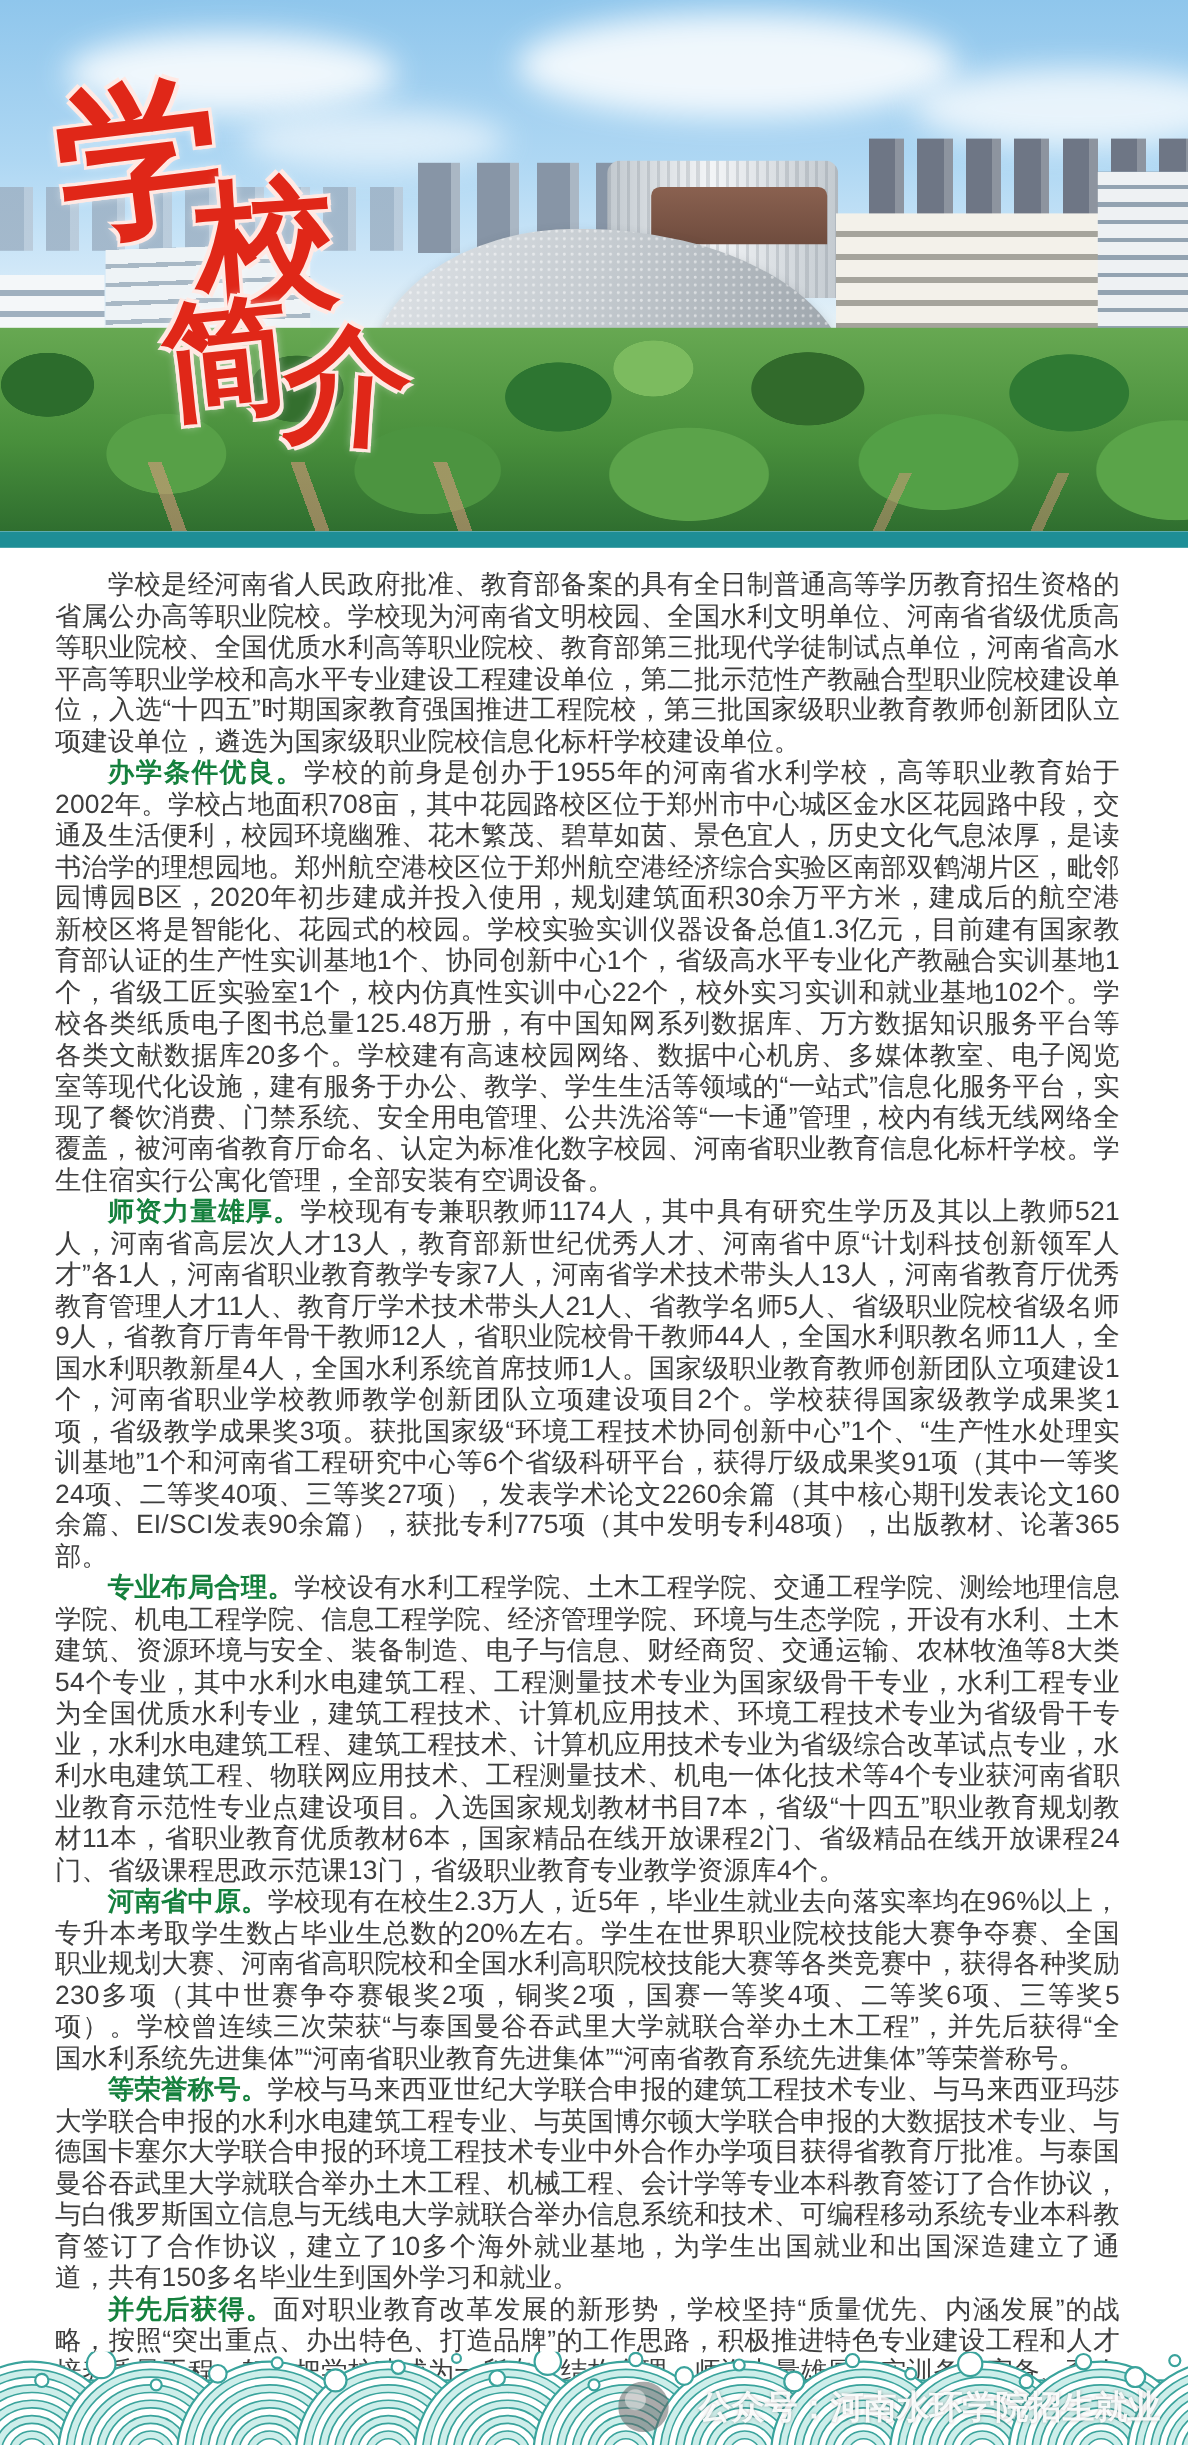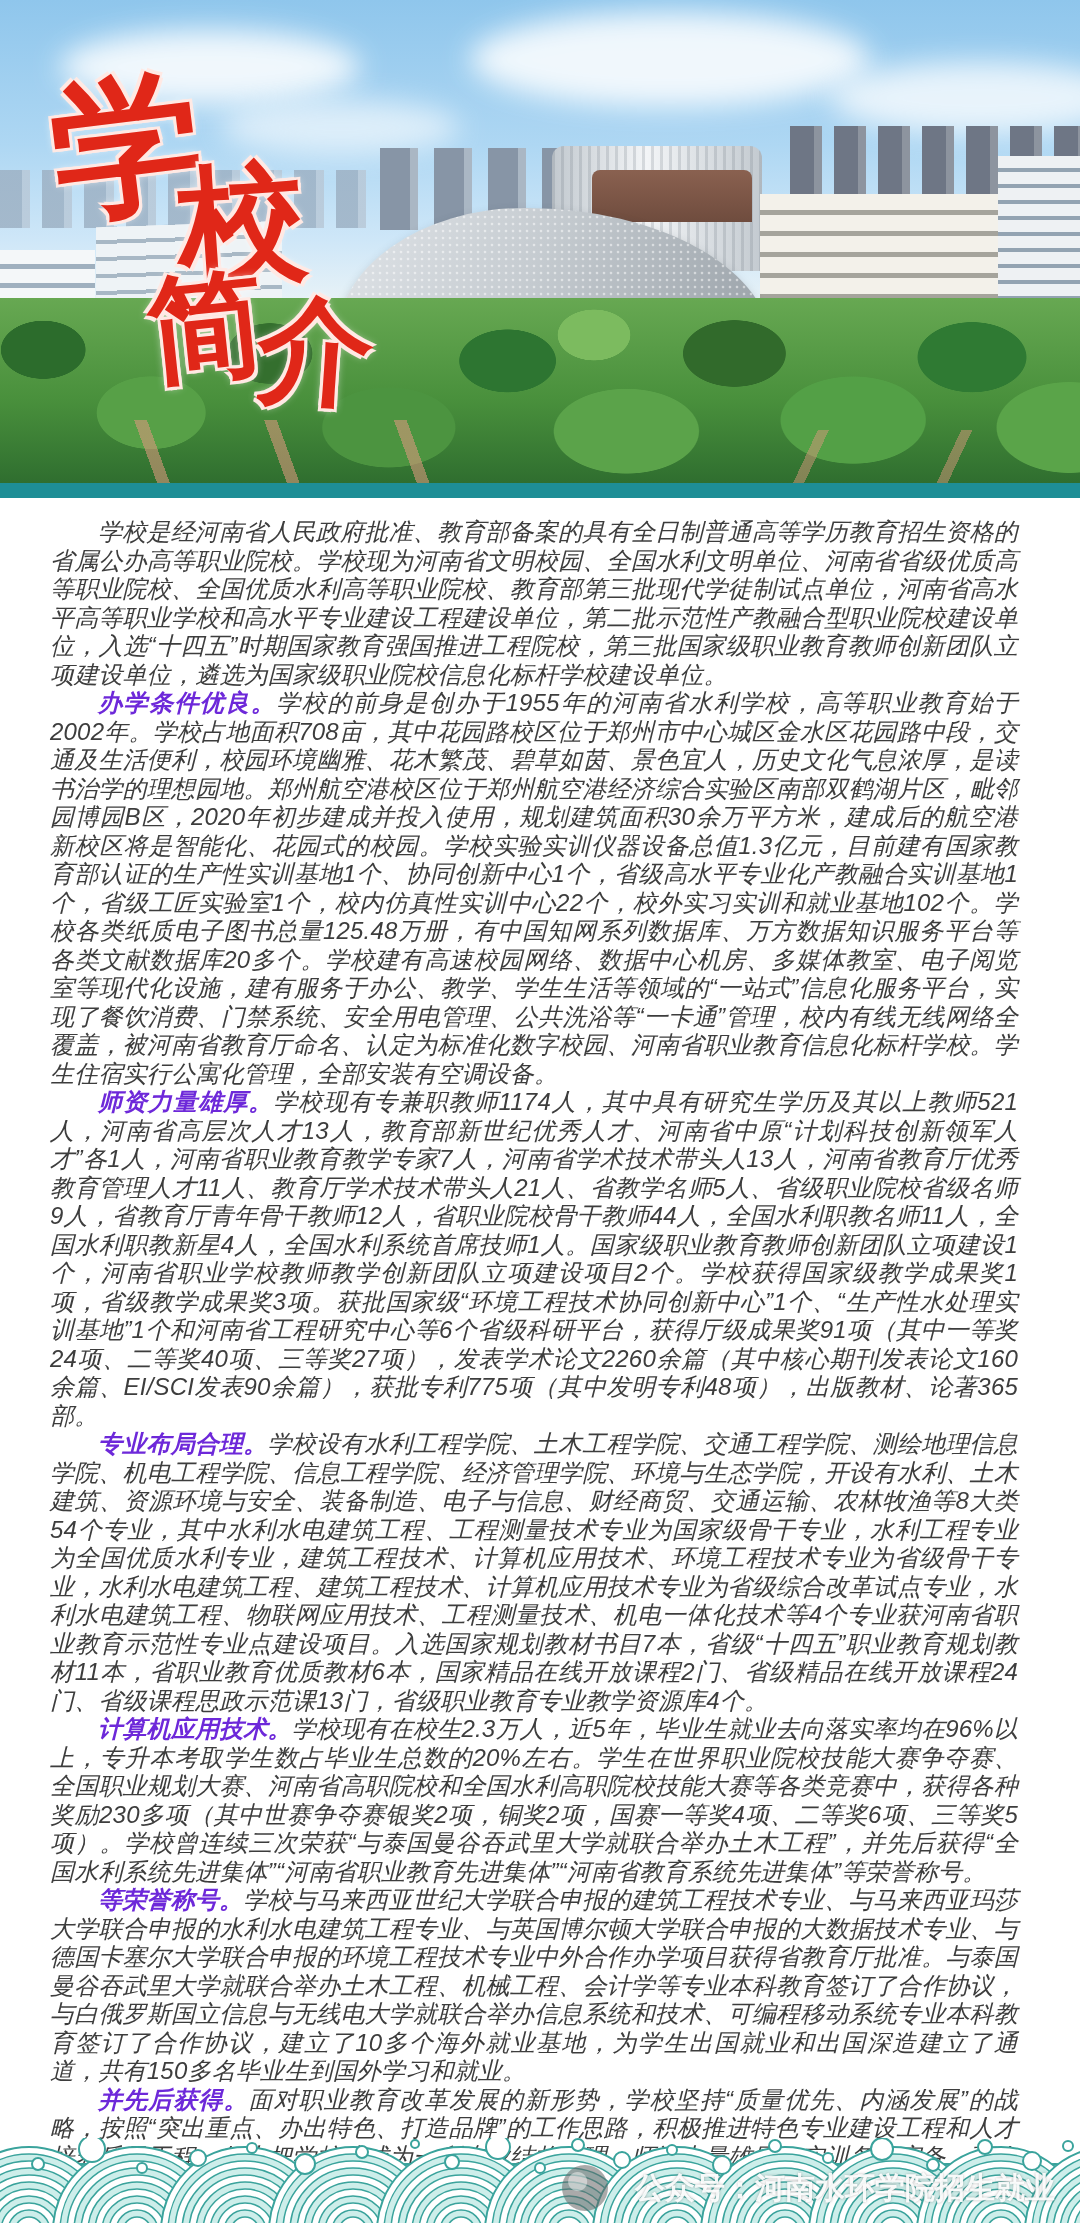--- a/index.html
+++ b/index.html
@@ -62,23 +62,23 @@
     text-shadow:-3px -3px 0 #ffe9e4,3px -3px 0 #ffe9e4,-3px 3px 0 #ffe9e4,3px 3px 0 #ffe9e4,0 0 10px rgba(255,255,255,.9);}
   .ch1{left:52px;top:70px;font-size:150px;transform:rotate(-7deg);}
   .ch2{left:178px;top:158px;font-size:128px;transform:rotate(-4deg);}
   .ch3{left:148px;top:268px;font-size:116px;transform:rotate(-6deg);}
   .ch4{left:258px;top:292px;font-size:116px;transform:rotate(4deg);}
 
   
   .divider{position:absolute;left:0;top:483px;width:1080px;height:15px;background:#1e8e96;}
 
   
-  .content{position:absolute;left:0;top:498px;width:1068px;padding:20px 50px 0 50px;box-sizing:border-box;font-style:italic;}
+  .content{position:absolute;left:0;top:498px;width:1068px;padding:20px 50px 0 50px;box-sizing:border-box;}
   .content p{margin:0;text-indent:2em;text-align:justify;font-size:24px;line-height:28.5px;color:#3d3d3d;letter-spacing:.2px;}
-  .content .lead{font-weight:bold;color:#6d28d9;margin-top:40px;}
+  .content .lead{font-weight:bold;color:#15803d;margin-top:40px;}
 
   
   .footer{position:absolute;left:0;bottom:0;width:1080px;height:85px;}
   .waves{position:absolute;left:0;bottom:0;}
   .watermark{position:absolute;left:562px;bottom:12px;display:flex;align-items:center;gap:10px;}
   .wm-icon{width:46px;height:46px;border-radius:50%;flex:0 0 auto;
     background:radial-gradient(circle at 34% 36%,rgba(255,255,255,.45) 0 9px,rgba(0,0,0,0) 10px),rgba(100,100,100,.55);}
   .wm-text{font-size:30px;font-weight:bold;color:rgba(255,255,255,.92);white-space:nowrap;
     text-shadow:0 0 3px rgba(110,110,110,.5);padding-left:17px;}
 </style>
@@ -115,21 +115,21 @@
     </div>
   </div>
 
   <div class="divider"></div>
 
   <div class="content">
     <p><span class="lead"></span><span>学校是经河南省人民政府批准、教育部备案的具有全日制普通高等学历教育招生资格的省属公办高等职业院校。学校现为河南省文明校园、全国水利文明单位、河南省省级优质高等职业院校、全国优质水利高等职业院校、教育部第三批现代学徒制试点单位，河南省高水平高等职业学校和高水平专业建设工程建设单位，第二批示范性产教融合型职业院校建设单位，入选“十四五”时期国家教育强国推进工程院校，第三批国家级职业教育教师创新团队立项建设单位，遴选为国家级职业院校信息化标杆学校建设单位。</span></p>
     <p><span class="lead">办学条件优良。</span><span>学校的前身是创办于1955年的河南省水利学校，高等职业教育始于2002年。学校占地面积708亩，其中花园路校区位于郑州市中心城区金水区花园路中段，交通及生活便利，校园环境幽雅、花木繁茂、碧草如茵、景色宜人，历史文化气息浓厚，是读书治学的理想园地。郑州航空港校区位于郑州航空港经济综合实验区南部双鹤湖片区，毗邻园博园B区，2020年初步建成并投入使用，规划建筑面积30余万平方米，建成后的航空港新校区将是智能化、花园式的校园。学校实验实训仪器设备总值1.3亿元，目前建有国家教育部认证的生产性实训基地1个、协同创新中心1个，省级高水平专业化产教融合实训基地1个，省级工匠实验室1个，校内仿真性实训中心22个，校外实习实训和就业基地102个。学校各类纸质电子图书总量125.48万册，有中国知网系列数据库、万方数据知识服务平台等各类文献数据库20多个。学校建有高速校园网络、数据中心机房、多媒体教室、电子阅览室等现代化设施，建有服务于办公、教学、学生生活等领域的“一站式”信息化服务平台，实现了餐饮消费、门禁系统、安全用电管理、公共洗浴等“一卡通”管理，校内有线无线网络全覆盖，被河南省教育厅命名、认定为标准化数字校园、河南省职业教育信息化标杆学校。学生住宿实行公寓化管理，全部安装有空调设备。</span></p>
     <p><span class="lead">师资力量雄厚。</span><span>学校现有专兼职教师1174人，其中具有研究生学历及其以上教师521人，河南省高层次人才13人，教育部新世纪优秀人才、河南省中原“计划科技创新领军人才”各1人，河南省职业教育教学专家7人，河南省学术技术带头人13人，河南省教育厅优秀教育管理人才11人、教育厅学术技术带头人21人、省教学名师5人、省级职业院校省级名师9人，省教育厅青年骨干教师12人，省职业院校骨干教师44人，全国水利职教名师11人，全国水利职教新星4人，全国水利系统首席技师1人。国家级职业教育教师创新团队立项建设1个，河南省职业学校教师教学创新团队立项建设项目2个。学校获得国家级教学成果奖1项，省级教学成果奖3项。获批国家级“环境工程技术协同创新中心”1个、“生产性水处理实训基地”1个和河南省工程研究中心等6个省级科研平台，获得厅级成果奖91项（其中一等奖24项、二等奖40项、三等奖27项），发表学术论文2260余篇（其中核心期刊发表论文160余篇、EI/SCI发表90余篇），获批专利775项（其中发明专利48项），出版教材、论著365部。</span></p>
     <p><span class="lead">专业布局合理。</span><span>学校设有水利工程学院、土木工程学院、交通工程学院、测绘地理信息学院、机电工程学院、信息工程学院、经济管理学院、环境与生态学院，开设有水利、土木建筑、资源环境与安全、装备制造、电子与信息、财经商贸、交通运输、农林牧渔等8大类54个专业，其中水利水电建筑工程、工程测量技术专业为国家级骨干专业，水利工程专业为全国优质水利专业，建筑工程技术、计算机应用技术、环境工程技术专业为省级骨干专业，水利水电建筑工程、建筑工程技术、计算机应用技术专业为省级综合改革试点专业，水利水电建筑工程、物联网应用技术、工程测量技术、机电一体化技术等4个专业获河南省职业教育示范性专业点建设项目。入选国家规划教材书目7本，省级“十四五”职业教育规划教材11本，省职业教育优质教材6本，国家精品在线开放课程2门、省级精品在线开放课程24门、省级课程思政示范课13门，省级职业教育专业教学资源库4个。</span></p>
-    <p><span class="lead">计算机应用技术。</span><span>学校现有在校生2.3万人，近5年，毕业生就业去向落实率均在96%以上，专升本考取学生数占毕业生总数的20%左右。学生在世界职业院校技能大赛争夺赛、全国职业规划大赛、河南省高职院校和全国水利高职院校技能大赛等各类竞赛中，获得各种奖励230多项（其中世赛争夺赛银奖2项，铜奖2项，国赛一等奖4项、二等奖6项、三等奖5项）。学校曾连续三次荣获“与泰国曼谷吞武里大学就联合举办土木工程”，并先后获得“全国水利系统先进集体”“河南省职业教育先进集体”“河南省教育系统先进集体”等荣誉称号。</span></p>
+    <p><span class="lead">河南省中原。</span><span>学校现有在校生2.3万人，近5年，毕业生就业去向落实率均在96%以上，专升本考取学生数占毕业生总数的20%左右。学生在世界职业院校技能大赛争夺赛、全国职业规划大赛、河南省高职院校和全国水利高职院校技能大赛等各类竞赛中，获得各种奖励230多项（其中世赛争夺赛银奖2项，铜奖2项，国赛一等奖4项、二等奖6项、三等奖5项）。学校曾连续三次荣获“与泰国曼谷吞武里大学就联合举办土木工程”，并先后获得“全国水利系统先进集体”“河南省职业教育先进集体”“河南省教育系统先进集体”等荣誉称号。</span></p>
     <p><span class="lead">等荣誉称号。</span><span>学校与马来西亚世纪大学联合申报的建筑工程技术专业、与马来西亚玛莎大学联合申报的水利水电建筑工程专业、与英国博尔顿大学联合申报的大数据技术专业、与德国卡塞尔大学联合申报的环境工程技术专业中外合作办学项目获得省教育厅批准。与泰国曼谷吞武里大学就联合举办土木工程、机械工程、会计学等专业本科教育签订了合作协议，与白俄罗斯国立信息与无线电大学就联合举办信息系统和技术、可编程移动系统专业本科教育签订了合作协议，建立了10多个海外就业基地，为学生出国就业和出国深造建立了通道，共有150多名毕业生到国外学习和就业。</span></p>
     <p><span class="lead">并先后获得。</span><span>面对职业教育改革发展的新形势，学校坚持“质量优先、内涵发展”的战略，按照“突出重点、办出特色、打造品牌”的工作思路，积极推进特色专业建设工程和人才培养质量工程，努力把学校建成为一所专业结构合理、师资力量雄厚、实训条件完备、育人环境良好、办学特色鲜明的省内一流、国内有一定影响的河南省高水平专科高等职业院校。</span></p>
   </div>
 
   <div class="footer">
     <svg class="waves" width="1080" height="85" viewBox="0 0 1080 85">
       <defs>
         <g id="cc">
           <circle r="84" fill="#ffffff" stroke="#3aa39c" stroke-width="2"></circle>
           <circle r="77" fill="#cdeeea" stroke="#3aa39c" stroke-width="1.5"></circle>

